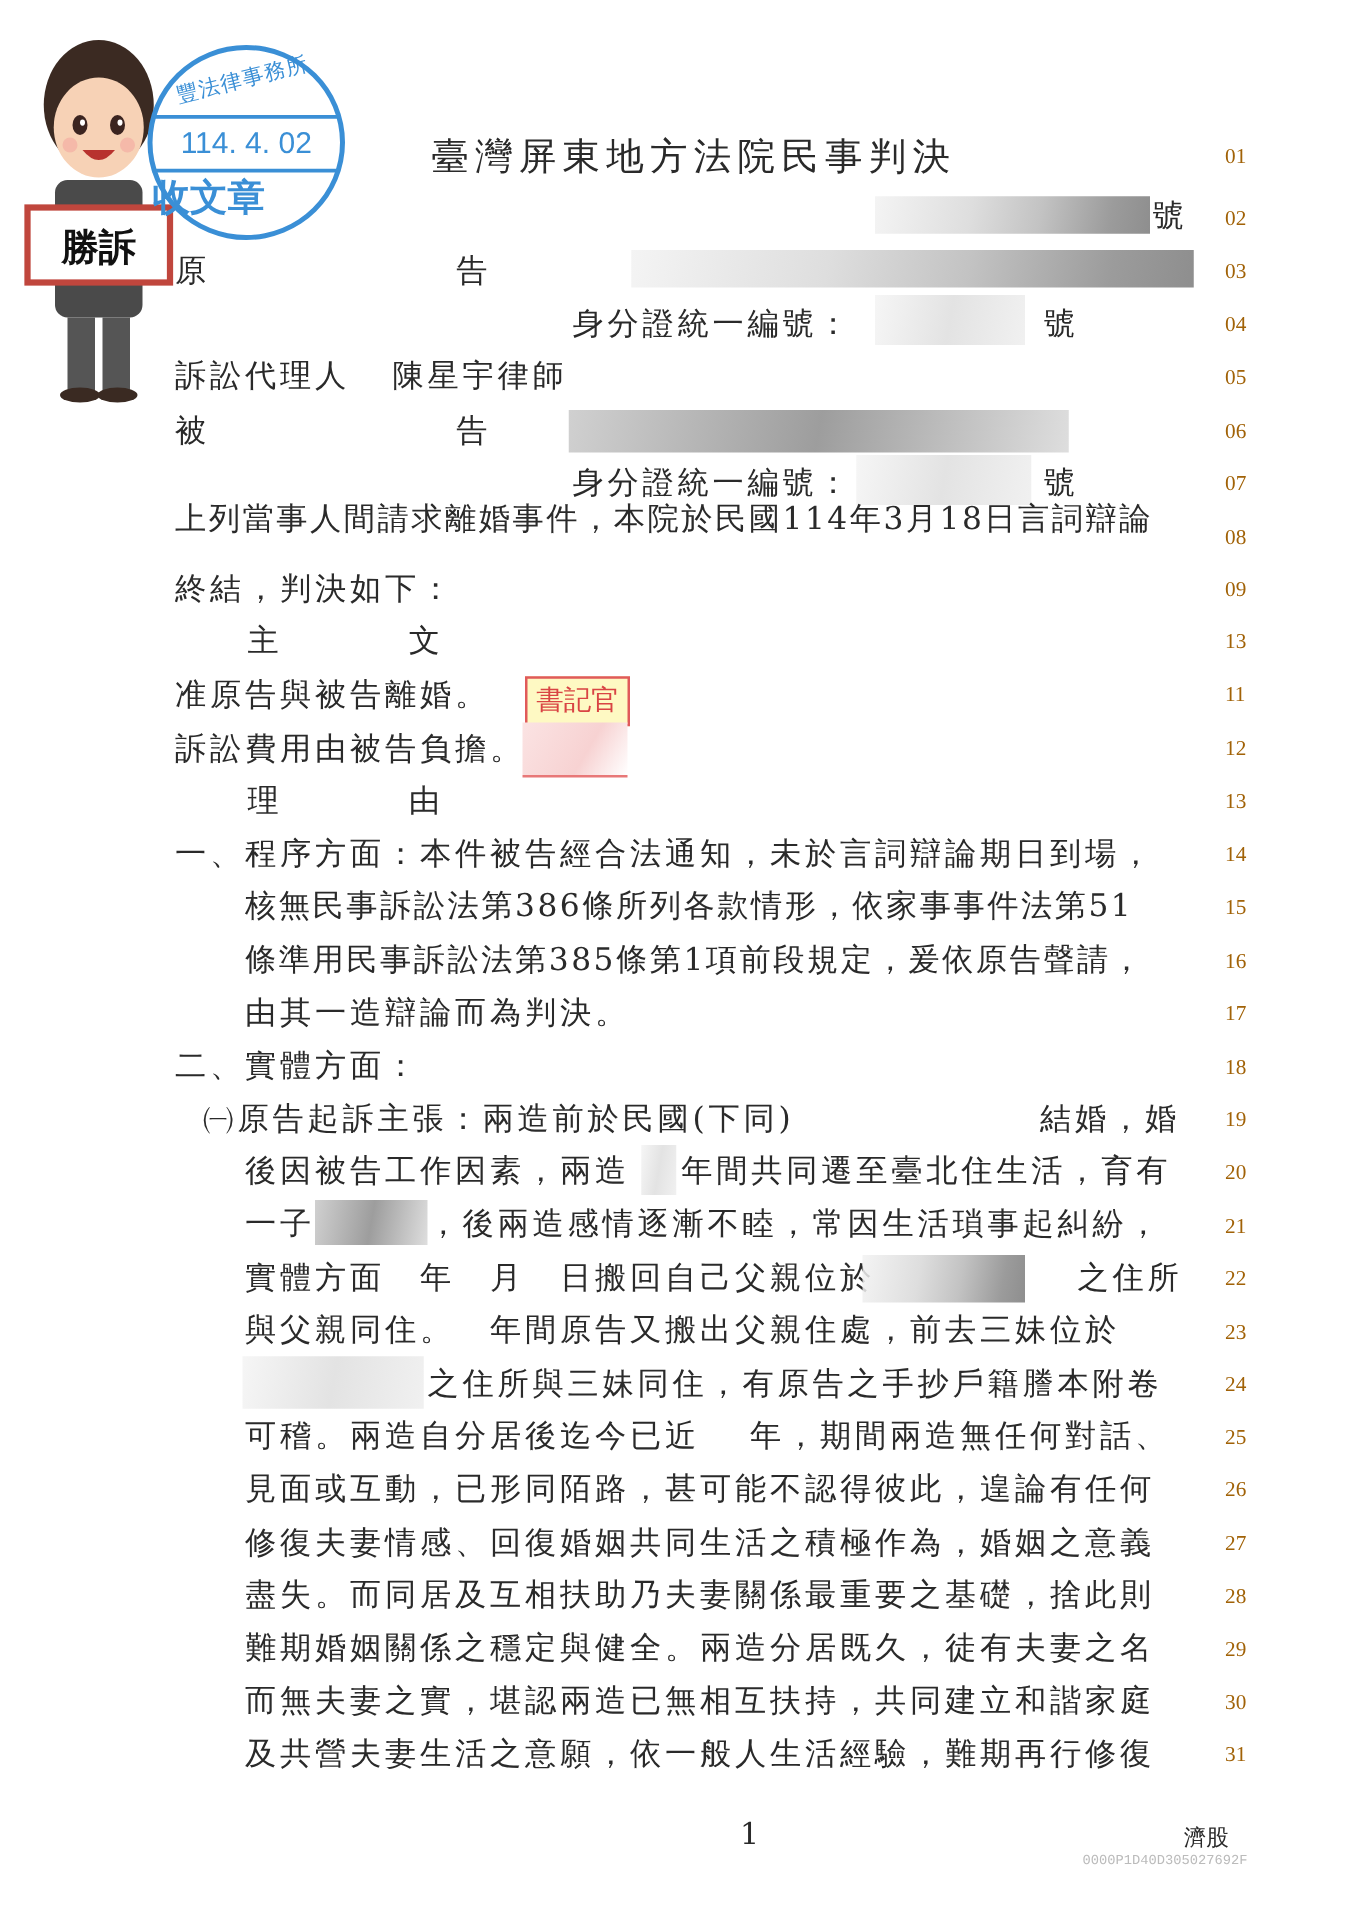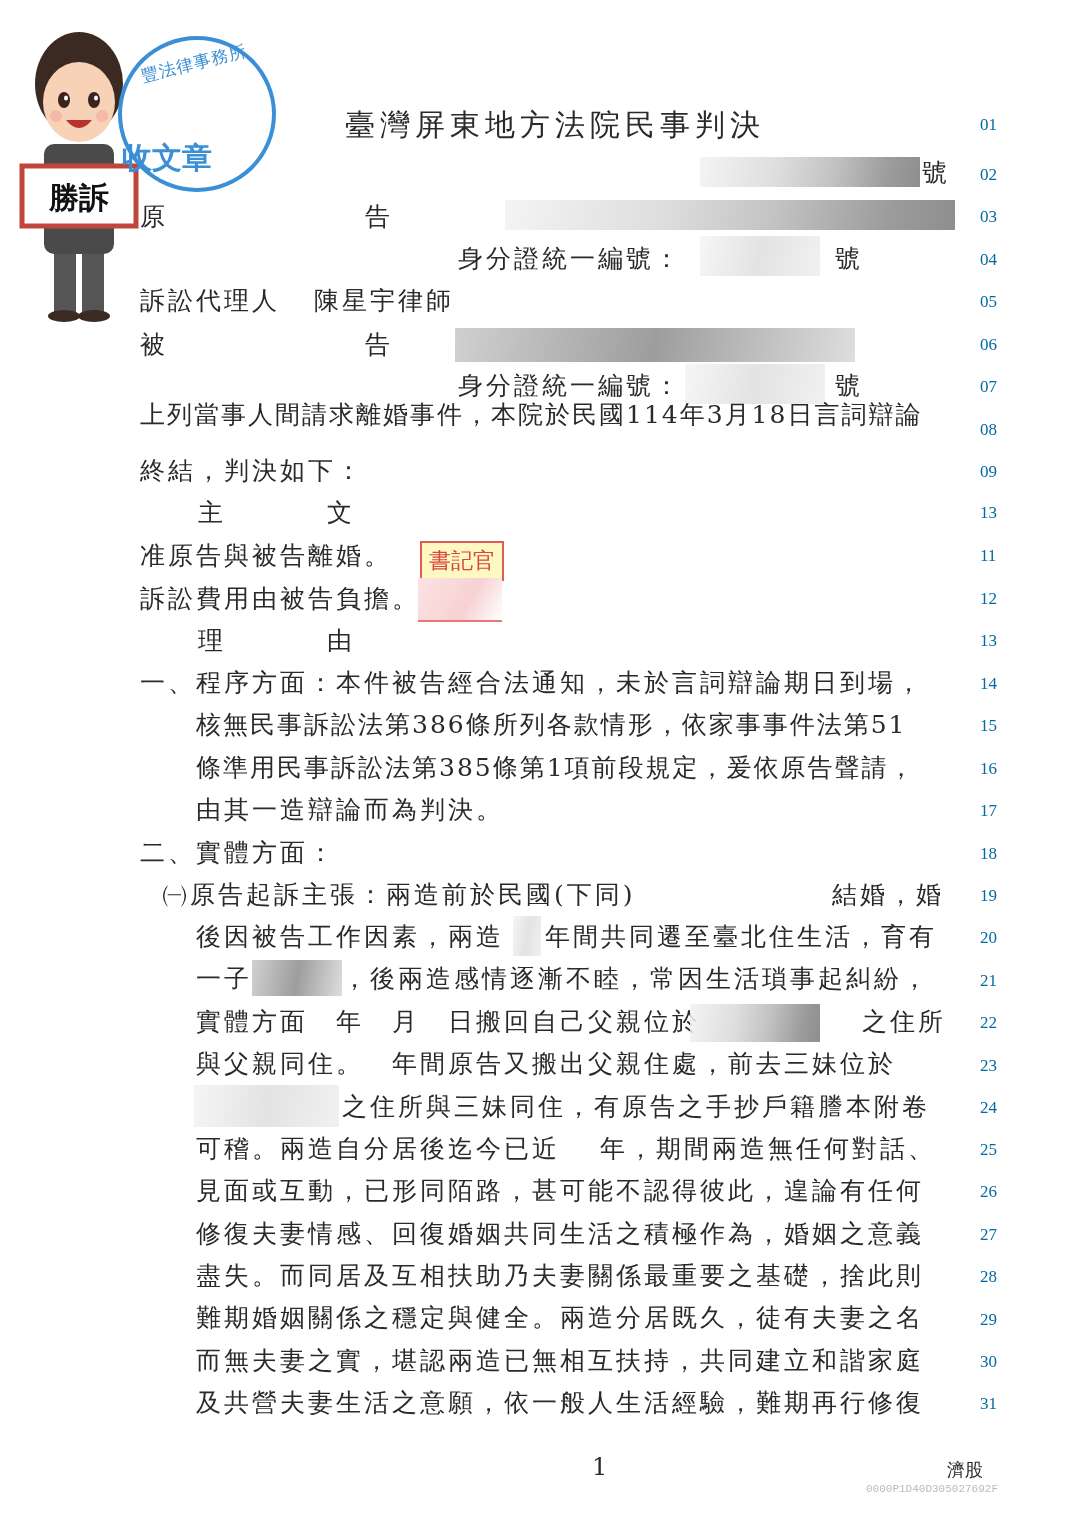--- a/index.html
+++ b/index.html
@@ -1,19 +1,19 @@
 <!DOCTYPE html>
 <html><head>
 <meta charset="utf-8">
 <style>
   html,body{margin:0;padding:0;background:#ffffff;}
   body{width:1086px;height:1536px;position:relative;overflow:hidden;
        font-family:"DejaVu Serif","Liberation Serif",serif;color:#2a2a2a;}
   .line{position:absolute;font-size:25px;white-space:nowrap;letter-spacing:3px;line-height:30px;}
-  .lnum{position:absolute;left:980px;font-size:17px;color:#0369a1;font-family:"Liberation Serif",serif;}
+  .lnum{position:absolute;left:980px;font-size:17px;color:#a16207;font-family:"Liberation Serif",serif;}
   .redact{position:absolute;background:linear-gradient(100deg,#f2f2f2 0%,#d8d8d8 35%,#b8b8b8 60%,#8a8a8a 85%,#7a7a7a 100%);opacity:.85;}
   .redact.light{background:linear-gradient(100deg,#f4f4f4,#dedede 50%,#eeeeee);}
   .redact.dark{background:linear-gradient(100deg,#c8c8c8,#8c8c8c 50%,#d8d8d8);}
   .title{position:absolute;left:345px;top:105px;font-size:30px;letter-spacing:5px;}
   .stamp-blue{position:absolute;left:118px;top:36px;width:150px;height:148px;border:4px solid #3a8fd6;border-radius:50%;color:#3a8fd6;}
   .stamp-blue .top{position:absolute;top:12px;left:18px;font-size:17px;transform:rotate(-14deg);letter-spacing:1px;}
   .stamp-blue .band{position:absolute;top:52px;left:0;right:0;height:40px;border-top:3px solid #3a8fd6;border-bottom:3px solid #3a8fd6;font-size:24px;text-align:center;line-height:40px;font-family:"Liberation Sans",sans-serif;}
   .stamp-blue .bottom{position:absolute;top:98px;left:0;right:0;text-align:left;font-size:30px;font-weight:bold;}
   .stamp-red{position:absolute;left:420px;top:541px;width:80px;height:36px;border:2px solid #e05a5a;color:#d94444;font-size:22px;text-align:center;line-height:36px;background:#fef9c3;}
   .stamp-red-box{position:absolute;left:418px;top:578px;width:84px;height:42px;background:linear-gradient(120deg,#fbe3e3,#f7d2d2 60%,#fff);border-bottom:2px solid #e87878;}
@@ -39,20 +39,21 @@
   <rect x="40" y="240" width="22" height="60" fill="#555"></rect>
   <rect x="68" y="240" width="22" height="60" fill="#555"></rect>
   <ellipse cx="50" cy="302" rx="16" ry="6" fill="#3a2a22"></ellipse>
   <ellipse cx="80" cy="302" rx="16" ry="6" fill="#3a2a22"></ellipse>
   <rect x="8" y="152" width="114" height="60" fill="#fff" stroke="#c0463d" stroke-width="5"></rect>
   <text x="65" y="194" text-anchor="middle" font-size="30" font-weight="bold" fill="#111" font-family="DejaVu Sans, sans-serif">勝訴</text>
 </svg>
 
 <div class="stamp-blue">
   <div class="top">豐法律事務所</div>
+  <div class="band">114. 4. 02</div>
   <div class="bottom">收文章</div>
 </div>
 
 <div class="title">臺灣屏東地方法院民事判決</div>
 
 <div class="redact" style="left:700px;top:157px;width:220px;height:30px;"></div>
 <div class="line" style="left:922px;top:158px;">號</div>
 
 <div class="line" style="left:140px;top:202px;letter-spacing:20px;">原　　　　告</div>
 <div class="redact" style="left:505px;top:200px;width:450px;height:30px;"></div>

